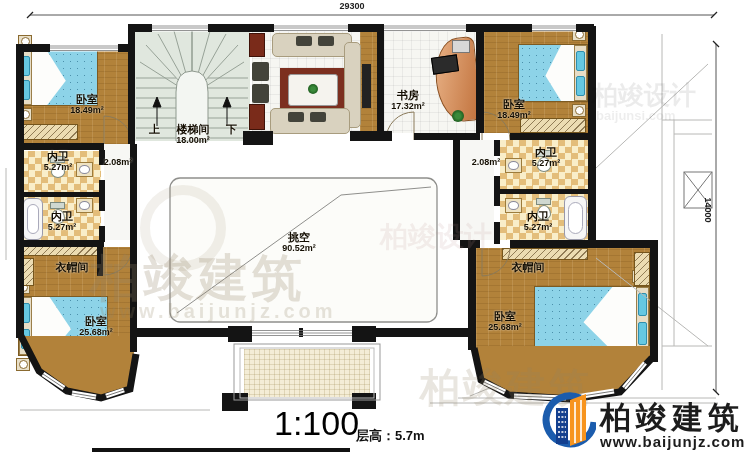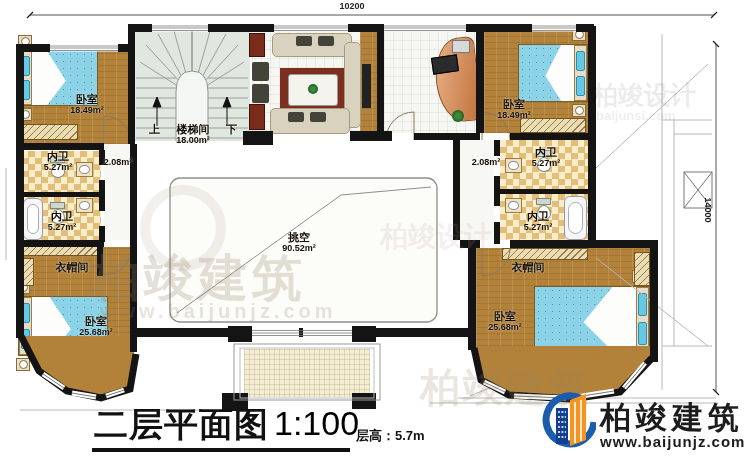--- a/index.html
+++ b/index.html
@@ -380,20 +380,24 @@
     <span class="ar">25.68m²</span>
   </div>
   <div class="room-label" style="left:148px;top:123px;width:90px">
     <span class="stair-row">
       <span>上</span>
       <span>楼梯间</span>
       <span>下</span>
     </span>
     <span class="ar">18.00m²</span>
   </div>
+  <div class="room-label" style="left:368px;top:89px;width:80px">
+    <span class="nm">书房</span>
+    <span class="ar">17.32m²</span>
+  </div>
   <div class="room-label" style="left:474px;top:98px;width:80px">
     <span class="nm">卧室</span>
     <span class="ar">18.49m²</span>
   </div>
   <div class="room-label" style="left:516px;top:146px;width:60px">
     <span class="nm">内卫</span>
     <span class="ar">5.27m²</span>
   </div>
   <div class="room-label" style="left:508px;top:210px;width:60px">
     <span class="nm">内卫</span>
@@ -407,24 +411,23 @@
   </div>
   <div class="room-label" style="left:465px;top:310px;width:80px">
     <span class="nm">卧室</span>
     <span class="ar">25.68m²</span>
   </div>
   <div class="room-label" style="left:259px;top:231px;width:80px">
     <span class="nm">挑空</span>
     <span class="ar">90.52m²</span>
   </div>
 
-  <div class="dim" style="left:330px;top:1px;width:44px">10200</div>
+  <div class="dim" style="left:330px;top:1px;width:44px">29300</div>
   <div class="dim" style="left:688px;top:205px;width:40px;transform:rotate(90deg)">14000</div>
 
-  <div class="plan-title">二层平面图</div>
   <div class="plan-scale">1:100</div>
   <div class="title-underline"></div>
   <div class="info-line" style="top:427px">层高：5.7m</div>
 
   <svg class="abs" style="left:542px;top:390px;z-index:40" width="54" height="62" viewBox="0 0 54 62">
     <path d="M38,8 A24,24 0 1 0 52,32" stroke="#1b5cad" stroke-width="7" fill="none"></path>
     <rect x="14" y="18" width="12" height="36" fill="#123f8f"></rect>
     <path d="M16,22 H24 M16,27 H24 M16,32 H24 M16,37 H24 M16,42 H24 M16,47 H24" stroke="#fff" stroke-width="1.4" stroke-dasharray="2,1.4" fill="none"></path>
     <polygon points="28,10 44,4 44,50 28,56" fill="#f7941e"></polygon>
     <path d="M33,12 L33,53 M39,10 L39,51" stroke="#fff" stroke-width="1.6" fill="none"></path>

